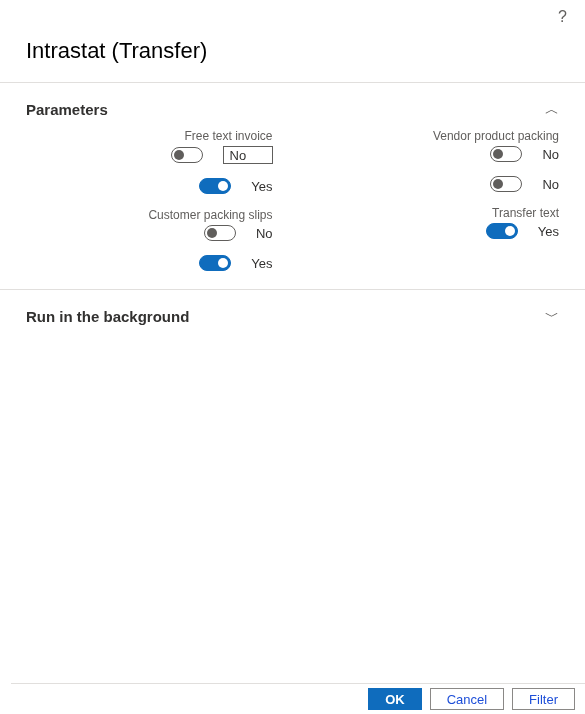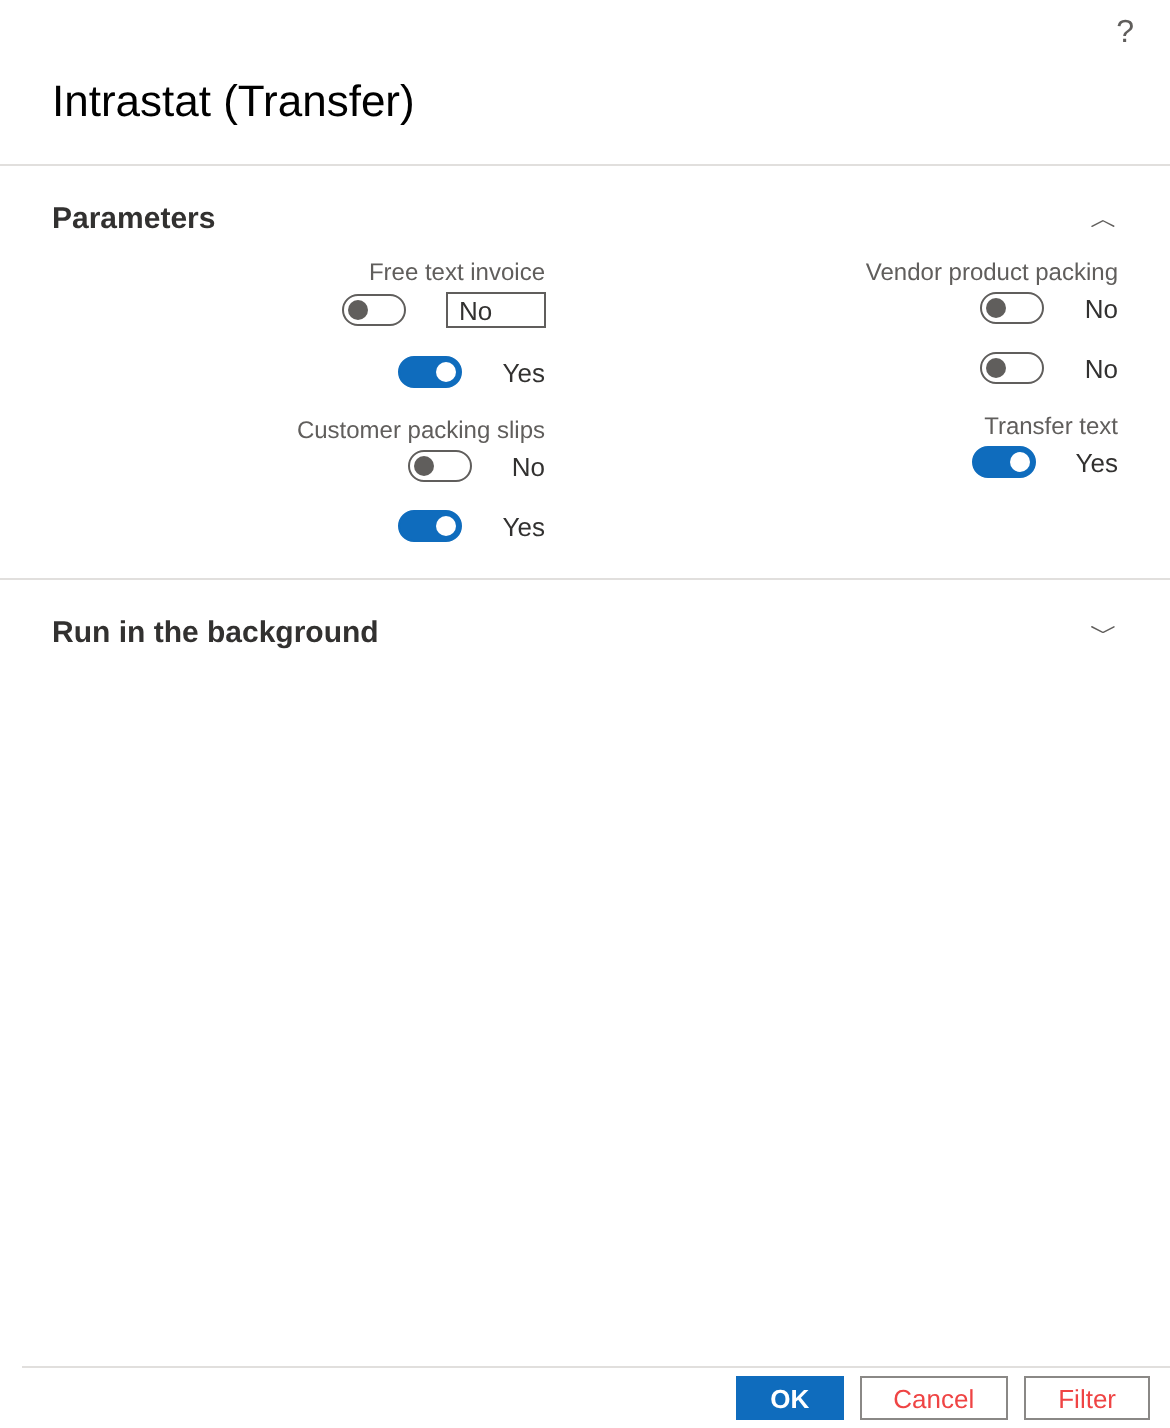--- a/index.html
+++ b/index.html
@@ -140,21 +140,21 @@
       justify-content: flex-end;
       gap: 8px;
       padding: 4px 10px 4px 0;
       border-top: 1px solid #e1dfdd;
       background: #fff;
       margin-left: 11px;
     }
     .btn {
       border: 1px solid #8a8886;
       background: #fff;
-      color: #ef4444;
+      color: #1d4ed8;
       font-size: 13px;
       padding: 2px 16px;
       height: 22px;
       cursor: pointer;
       font-family: inherit;
     }
     .btn.primary {
       background: #0f6cbd;
       border-color: #0f6cbd;
       color: #fff;

